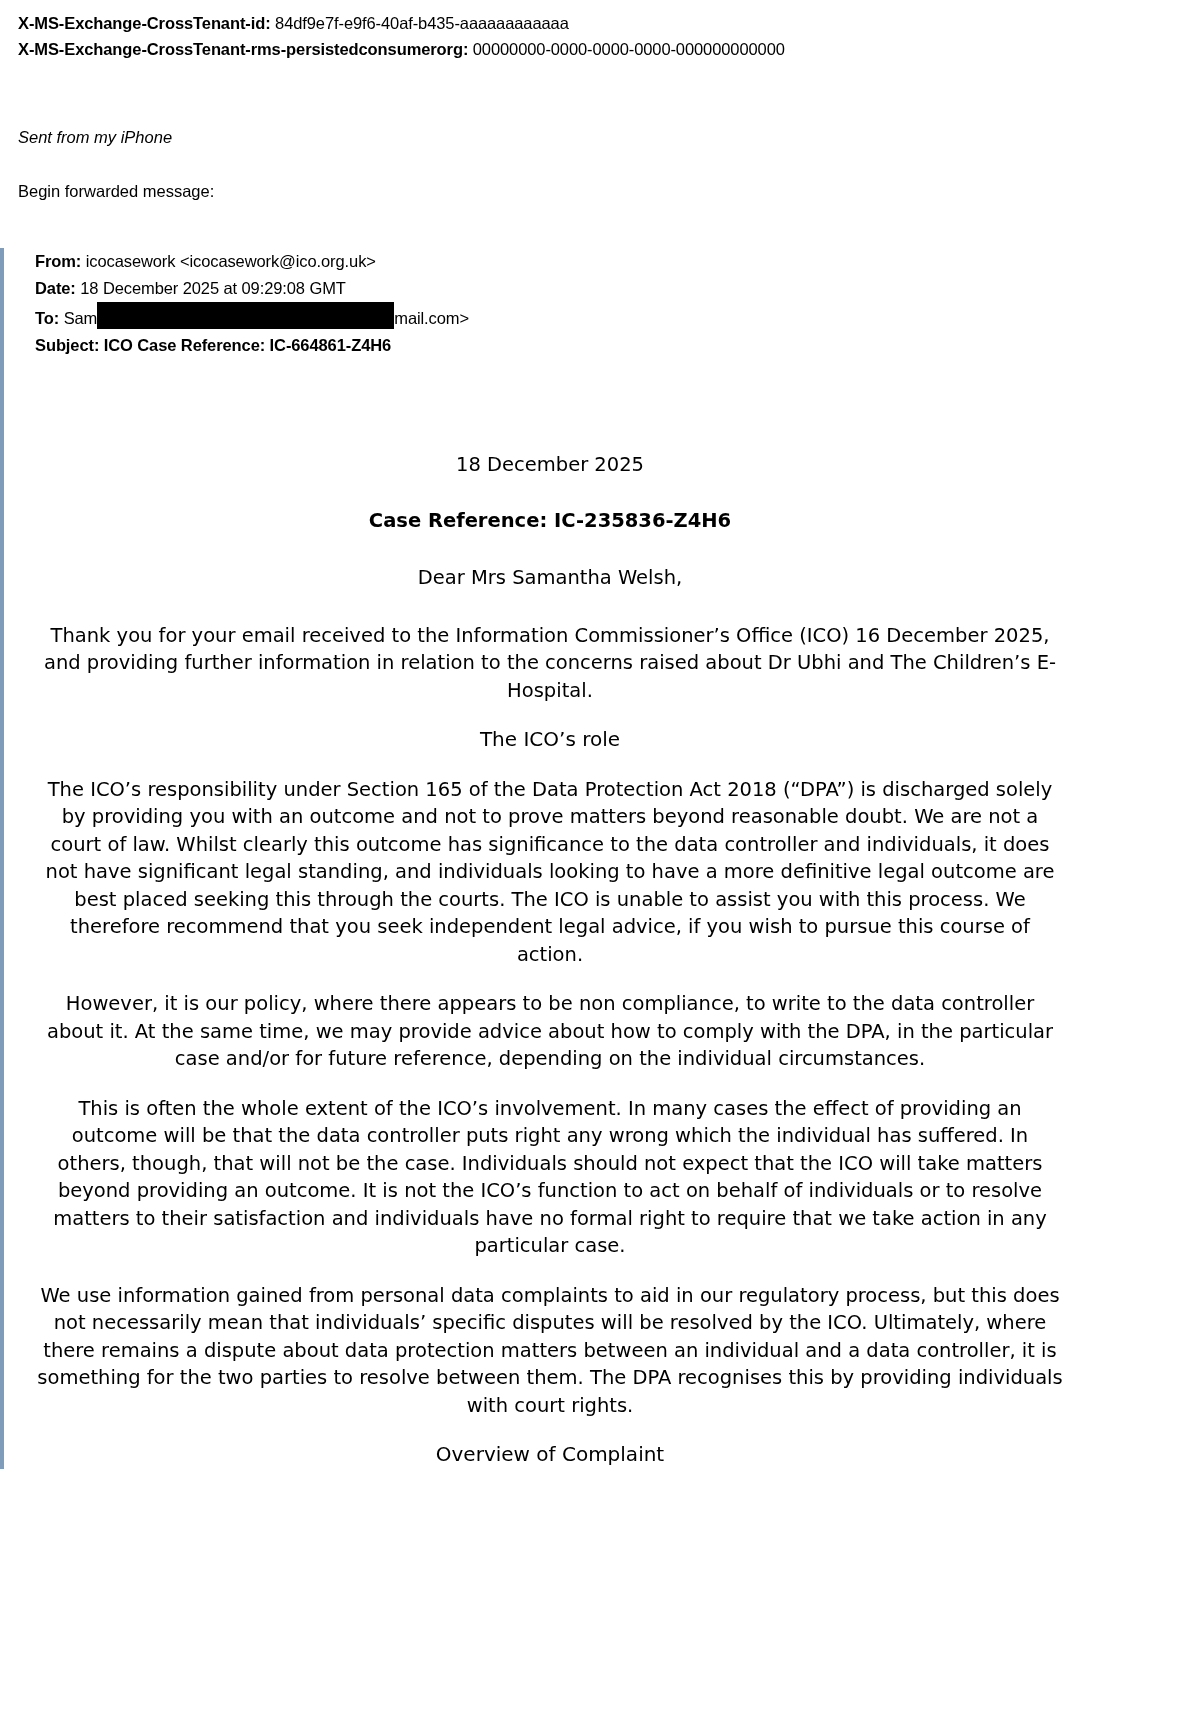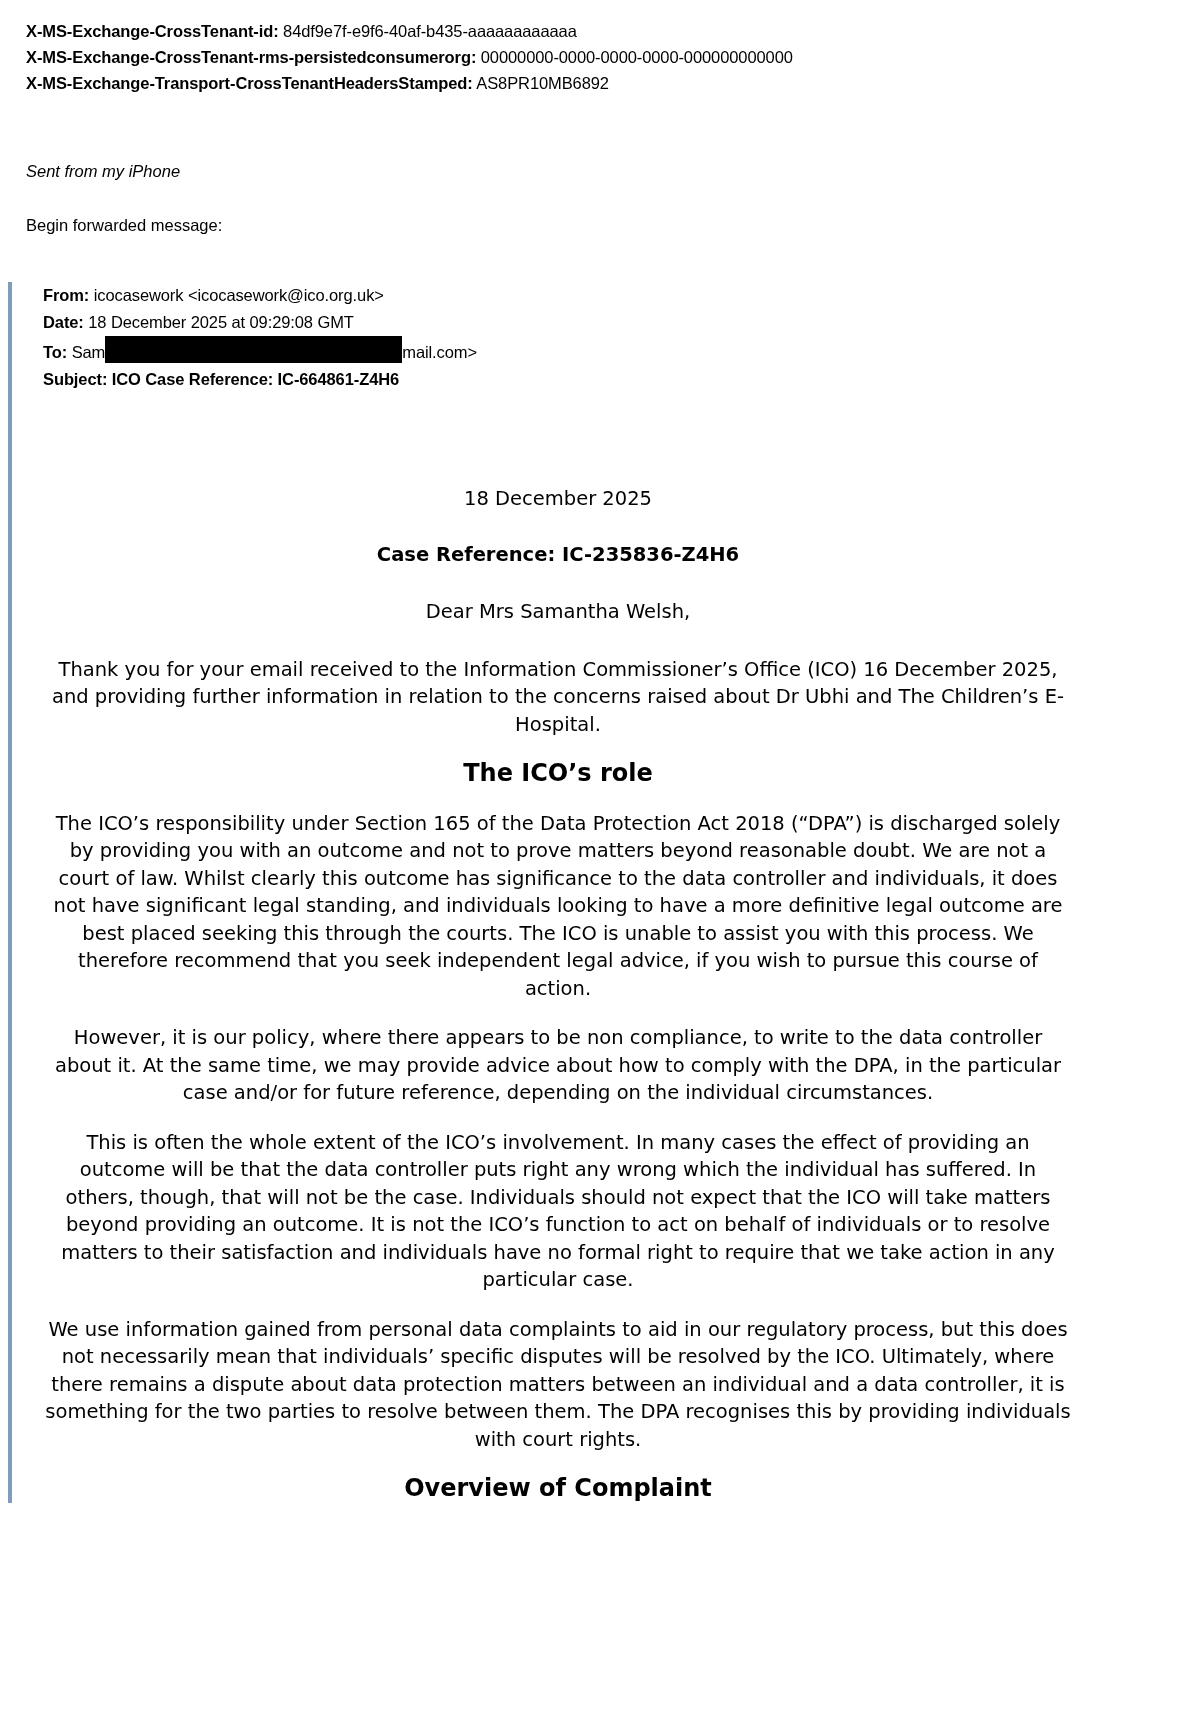--- a/index.html
+++ b/index.html
@@ -11,21 +11,21 @@
     width: 1187px;
     min-height: 1716px;
     font-family: "Liberation Sans", sans-serif;
     color: #000000;
     -webkit-font-smoothing: antialiased;
   }
 
   .page {
     position: relative;
     width: 1084px;
-    padding: 8px;
+    padding: 0;
     box-sizing: border-box;
   }
 
   
   .headers {
     padding: 10px 0 0 18px;
     font-family: "Liberation Sans", sans-serif;
     font-size: 16.5px;
     line-height: 26px;
     letter-spacing: -0.1px;
@@ -92,22 +92,22 @@
     font-size: 19.5px;
     line-height: 27.5px;
     color: #000000;
     text-align: center;
   }
   .letter p {
     margin: 0 0 22px 0;
   }
   .letter h3 {
     font-family: "DejaVu Sans", sans-serif;
-    font-size: 24px;
-    font-weight: bold;
+    font-size: 20px;
+    font-weight: normal;
     margin: 0 0 22px 0;
     line-height: 27.5px;
   }
   .letter .date-line {
     margin-bottom: 28px;
   }
   .letter .caseref {
     font-weight: bold;
     margin-bottom: 30px;
   }
@@ -124,24 +124,20 @@
 <div class="page">
 
   <div class="headers">
     <div class="header-line">
       <span class="hk">X-MS-Exchange-CrossTenant-id:</span>
       <span class="hv">84df9e7f-e9f6-40af-b435-aaaaaaaaaaaa</span>
     </div>
     <div class="header-line">
       <span class="hk">X-MS-Exchange-CrossTenant-rms-persistedconsumerorg:</span>
       <span class="hv">00000000-0000-0000-0000-000000000000</span>
-    </div>
-    <div class="header-line">
-      <span class="hk">X-MS-Exchange-Transport-CrossTenantHeadersStamped:</span>
-      <span class="hv">AS8PR10MB6892</span>
     </div>
   </div>
 
   <div class="preamble">
     <div class="sent-line">Sent from my iPhone</div>
     <div class="begin-line">Begin forwarded message:</div>
   </div>
 
   <div class="quote" style="border-left-color: rgb(127, 157, 187);">
 

